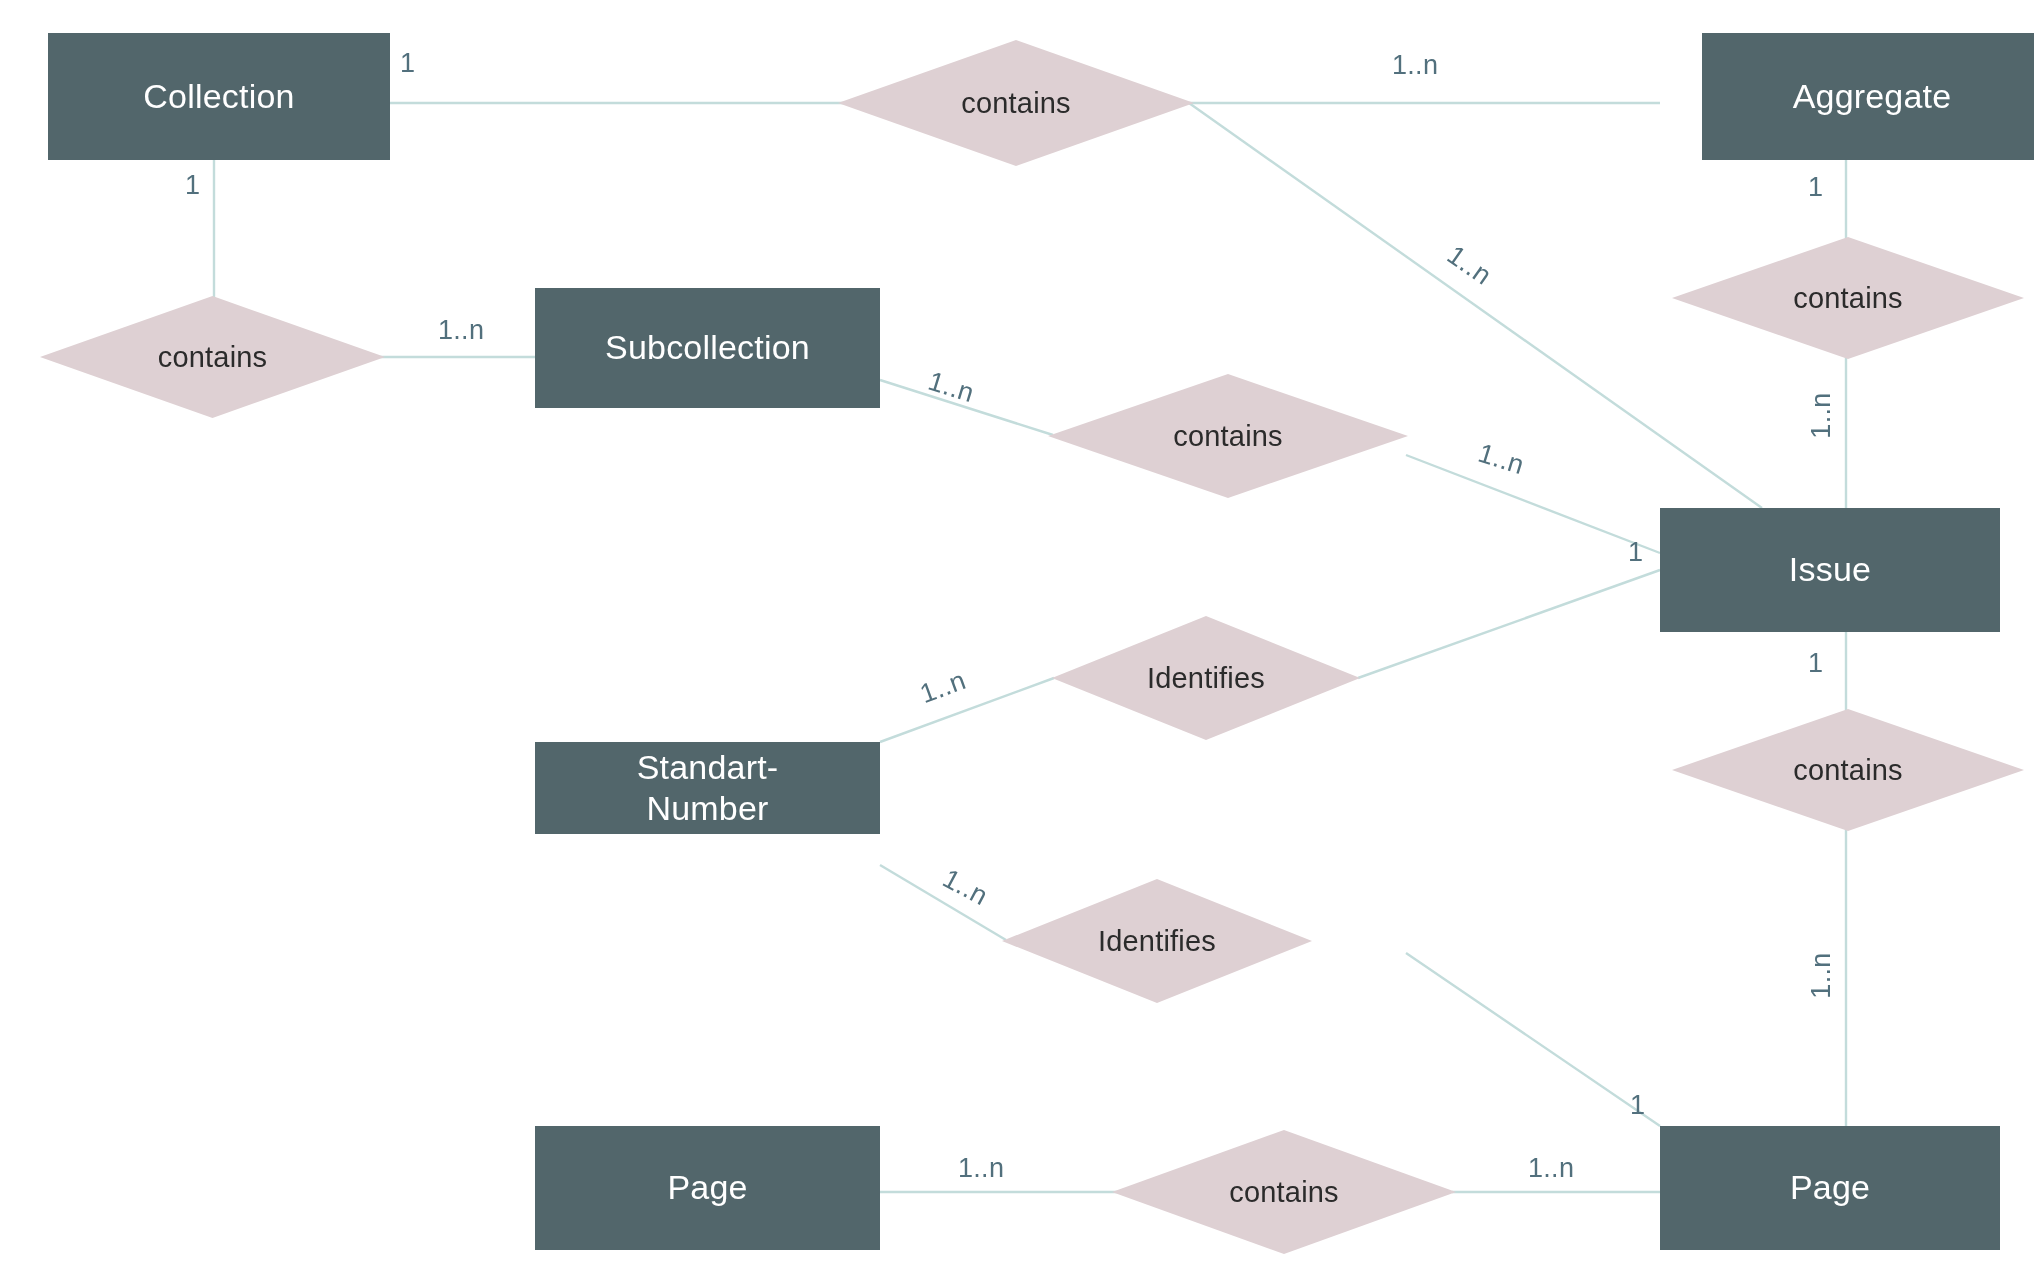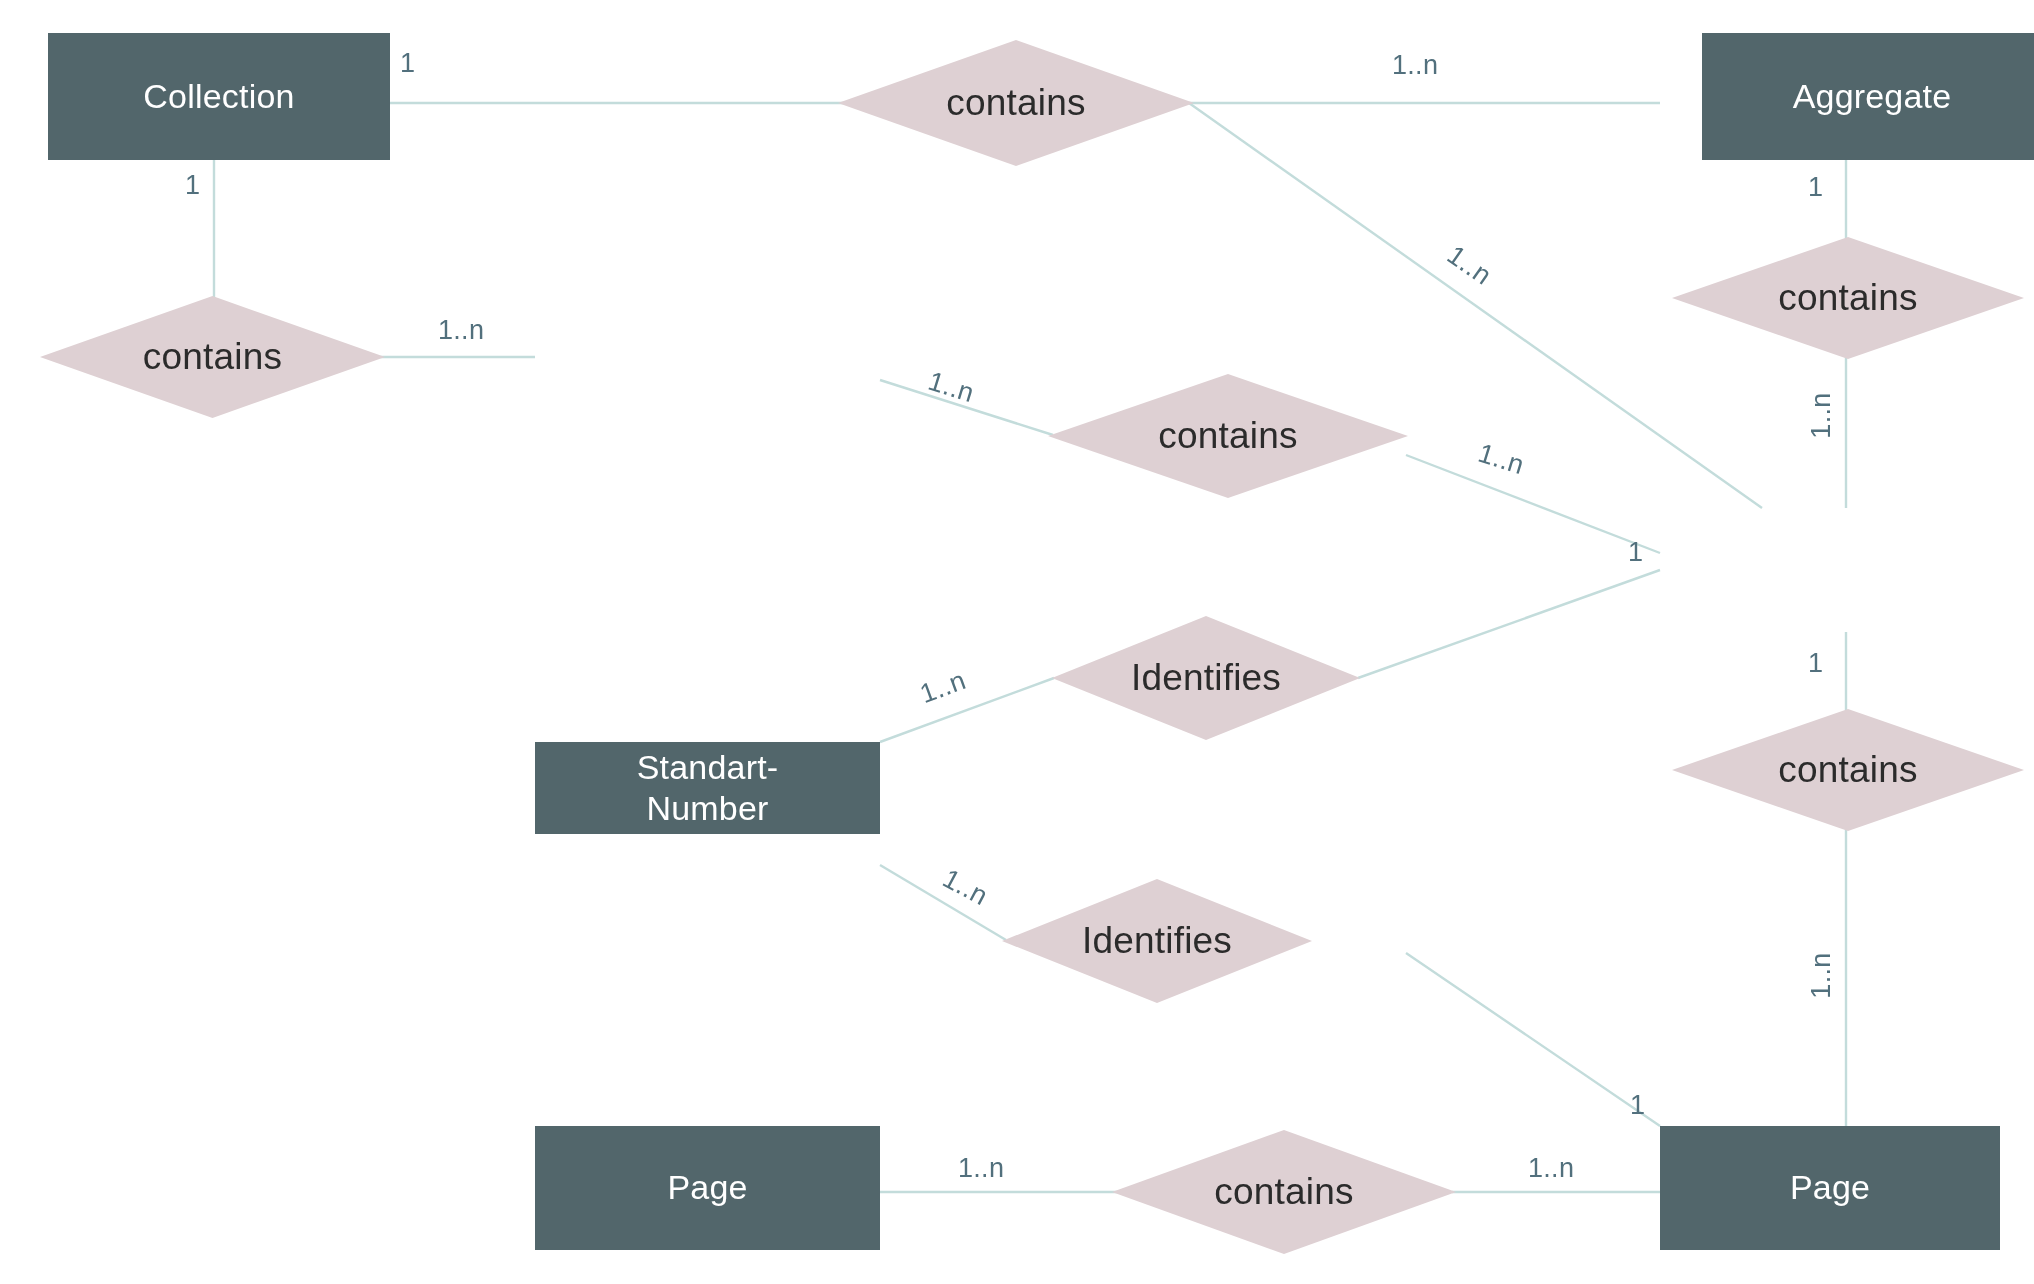--- a/index.html
+++ b/index.html
@@ -57,21 +57,21 @@
   .rel .lbl {
     position: absolute;
     left: 0;
     top: 0;
     width: 100%;
     height: 100%;
     display: flex;
     align-items: center;
     justify-content: center;
     color: #2b2b2b;
-    font-size: 37px;
+    font-size: 29px;
     letter-spacing: 0.2px;
   }
   .card {
     position: absolute;
     color: #52707d;
     font-size: 27px;
     white-space: nowrap;
     z-index: 4;
     letter-spacing: 0.3px;
   }
@@ -161,21 +161,27 @@
   </div>
 
   <div class="entity" style="left:48px; top:33px; width:342px; height:127px;">
     <span>Collection</span>
   </div>
 
   <div class="entity" style="left:1660px; top:33px; width:340px; height:127px;margin-left:42px;">
     <span>Aggregate</span>
   </div>
 
-
+  <div class="entity" style="left:535px; top:288px; width:345px; height:120px;">
+    <span>Subcollection</span>
+  </div>
+
+  <div class="entity" style="left:1660px; top:508px; width:340px; height:124px;">
+    <span>Issue</span>
+  </div>
 
   <div class="entity" style="left:535px; top:742px; width:345px; height:92px; white-space:pre-line;">
     <span style="white-space:pre-line;">Standart-
 Number</span>
   </div>
 
   <div class="entity" style="left:535px; top:1126px; width:345px; height:124px;">
     <span>Page</span>
   </div>
 

